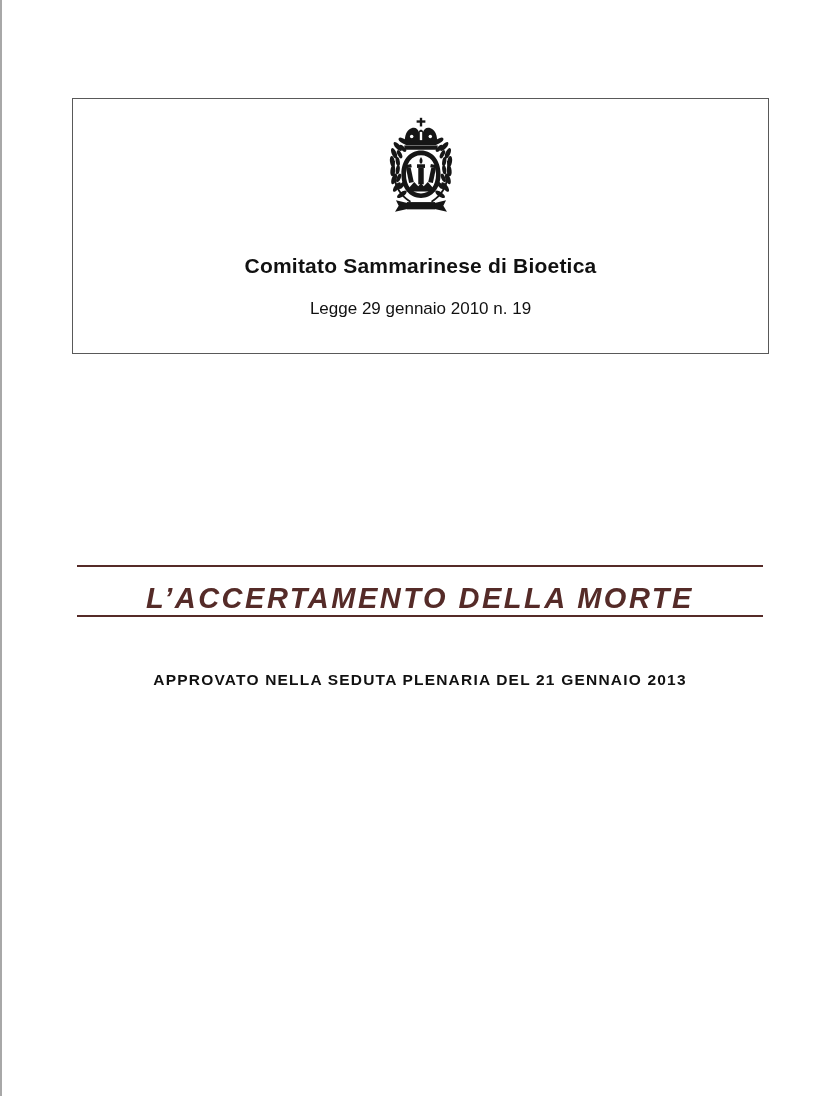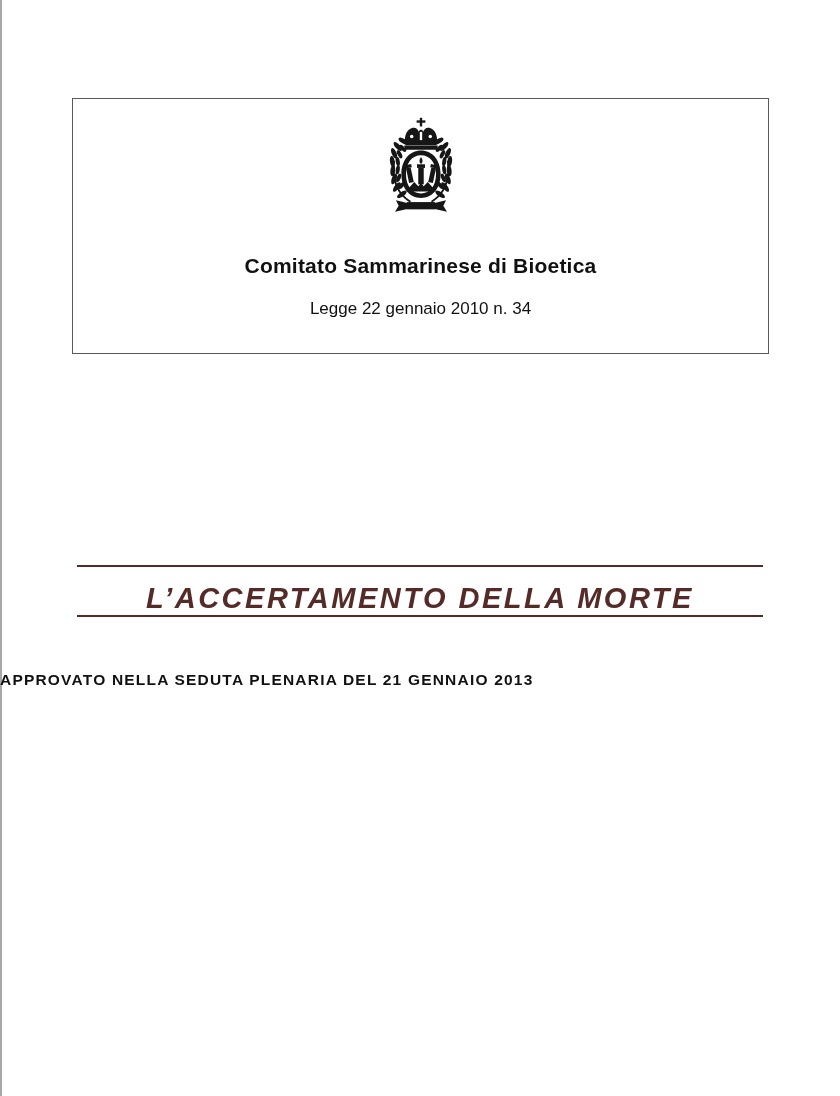--- a/index.html
+++ b/index.html
@@ -64,21 +64,21 @@
     font-style:italic;
     letter-spacing:2.5px;
     color:var(--accent);
     white-space:nowrap;
   }
   .approval-line{
     position:absolute;
     left:0; top:666px;
     width:100%; height:28px;
     line-height:28px;
-    text-align:left;
+    text-align:center;
     font-size:15.5px;
     font-weight:bold;
     letter-spacing:1.2px;
     color:var(--ink);
     white-space:nowrap;
   }
 </style>
 </head>
 <body>
 
@@ -160,20 +160,20 @@
         <ellipse cx="69.5" cy="66" rx="2.2" ry="5" transform="rotate(-22 69.5 66)"></ellipse>
         <ellipse cx="66" cy="74" rx="2.2" ry="5" transform="rotate(-40 66 74)"></ellipse>
 
         <path d="M29.5 92.5 L60.5 92.5 L60.5 100.5 L29.5 100.5 Z"></path>
         <path d="M30 93.5 L17.5 90.5 L20.5 96.5 L16.5 103 L30 100 Z"></path>
         <path d="M60 93.5 L72.5 90.5 L69.5 96.5 L73.5 103 L60 100 Z"></path>
       </g>
     </svg>
   </div>
   <div class="org-name">Comitato Sammarinese di Bioetica</div>
-  <div class="law-ref">Legge 22 gennaio 2010 n. 34</div>
+  <div class="law-ref">Legge 29 gennaio 2010 n. 19</div>
 </div>
 
 <div class="title-section">
   <div class="main-title">L’ACCERTAMENTO DELLA MORTE</div>
 </div>
 
 <div class="approval-line">APPROVATO NELLA SEDUTA PLENARIA DEL 21 GENNAIO 2013</div>
 
 </body></html>

